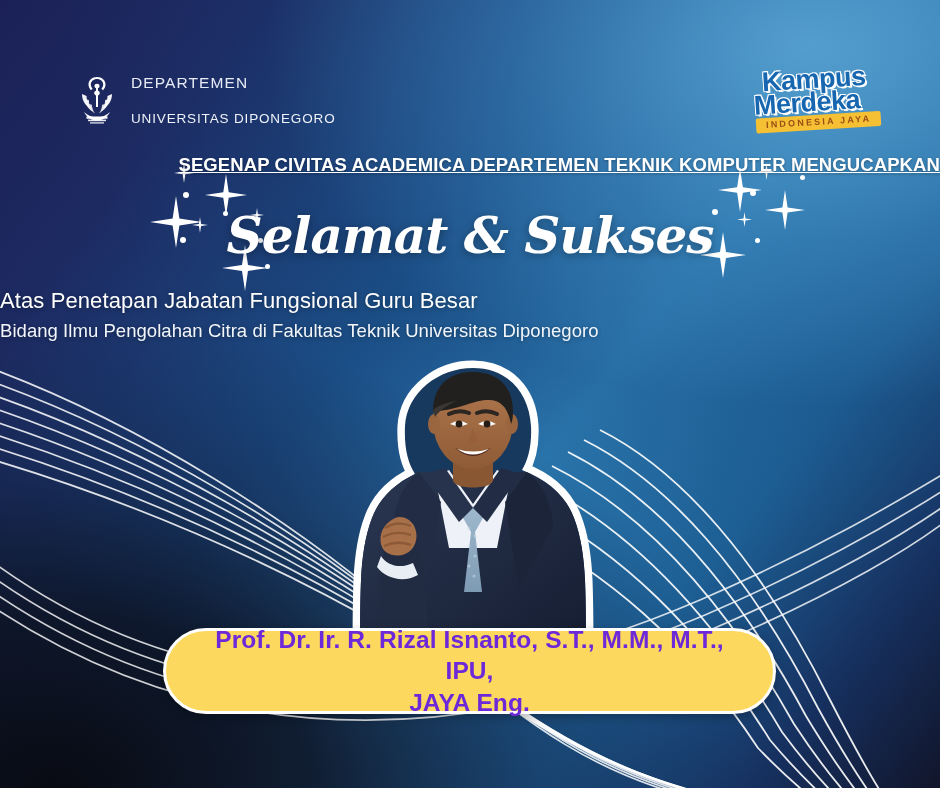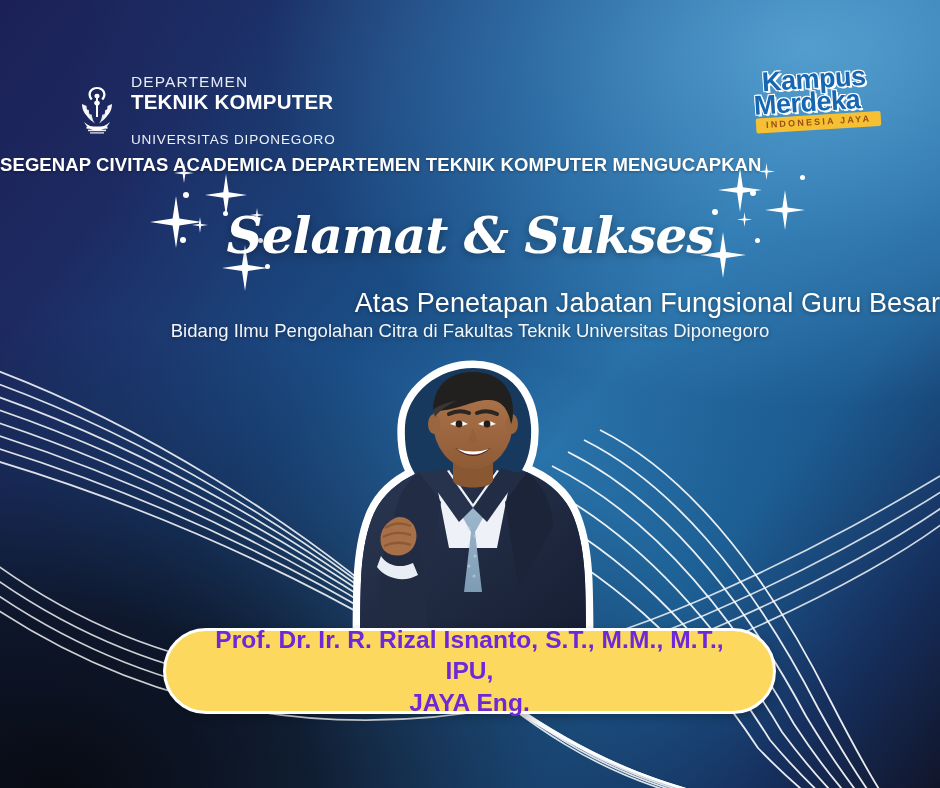--- a/index.html
+++ b/index.html
@@ -39,36 +39,37 @@
   .km-l1{font-size:27px;transform:rotate(-3.5deg);}
   .km-l2{font-size:27px;transform:rotate(-3.5deg) translateX(-7px);margin-top:-1px;}
   .km-ribbon{
     margin-top:1px;background:#f6c035;color:#9a4e14;font-size:9px;font-weight:700;
     letter-spacing:2.2px;padding:2px 10px 3px;transform:rotate(-3.5deg) translateX(5px);
     border-radius:2px;white-space:nowrap;
   }
 
   
   .headline{
-    position:absolute;left:0;right:0;top:152px;text-align:left;color:#fff;
+    position:absolute;left:0;right:0;top:152px;text-align:right;color:#fff;
     font-weight:700;font-size:18.5px;line-height:1.42;letter-spacing:0.1px;
     text-shadow:0 1px 3px rgba(0,0,0,.35);
+    text-decoration:underline;
   }
   .script{
     position:absolute;left:0;right:0;top:206px;text-align:center;color:#fff;
     font-family:"DejaVu Serif", serif;font-style:italic;font-weight:700;
     font-size:50px;line-height:1.18;letter-spacing:-1px;
     text-shadow:0 2px 8px rgba(0,0,0,.33);
   }
   .sub1{
-    position:absolute;left:0;right:0;top:288px;text-align:right;color:#fff;
-    font-size:27px;font-weight:400;letter-spacing:0.1px;text-shadow:0 1px 4px rgba(0,0,0,.35);
+    position:absolute;left:0;right:0;top:288px;text-align:left;color:#fff;
+    font-size:22px;font-weight:400;letter-spacing:0.1px;text-shadow:0 1px 4px rgba(0,0,0,.35);
   }
   .sub2{
-    position:absolute;left:0;right:0;top:320px;text-align:center;color:#f2f6fb;
+    position:absolute;left:0;right:0;top:320px;color:#f2f6fb;
     font-size:18.5px;font-weight:400;letter-spacing:0.05px;text-shadow:0 1px 4px rgba(0,0,0,.35);
   }
 
   
   .portrait{position:absolute;left:333px;top:360px;width:280px;height:300px;}
 
   
   .banner{
     position:absolute;left:163px;top:628px;width:613px;height:86px;
     background:#fcd95e;border:3px solid #ffffff;border-radius:43px;
@@ -151,21 +152,20 @@
         <path d="M15 30c.8 4.5 3 7.8 6 9.5-2-2.8-2.9-5.8-3.2-8.8L15 30z" opacity=".85"></path>
         <path d="M31 30c-.8 4.5-3 7.8-6 9.5 2-2.8 2.9-5.8 3.2-8.8L31 30z" opacity=".85"></path>
         <path d="M10 38c3 6 8 8.5 13 8.5S33 44 36 38c-3.6 3.6-8.2 5.2-13 5.2S13.6 41.6 10 38z"></path>
         <path d="M12.5 42.5h21v2.2h-21z"></path>
         <path d="M14 45.6h18v1.6H14z" opacity=".9"></path>
         <path d="M16 48.2h14v1.4H16z" opacity=".8"></path>
       </g>
     </svg>
     <div class="logo-text">
       <div class="l1">DEPARTEMEN</div>
-      <div class="l2">TEKNIK KOMPUTER</div>
       <div class="l3">UNIVERSITAS DIPONEGORO</div>
     </div>
   </div>
 
   <div class="km-logo">
     <div class="km-k km-l1">Kampus</div>
     <div class="km-k km-l2">Merdeka</div>
     <div class="km-ribbon">INDONESIA JAYA</div>
   </div>
 

